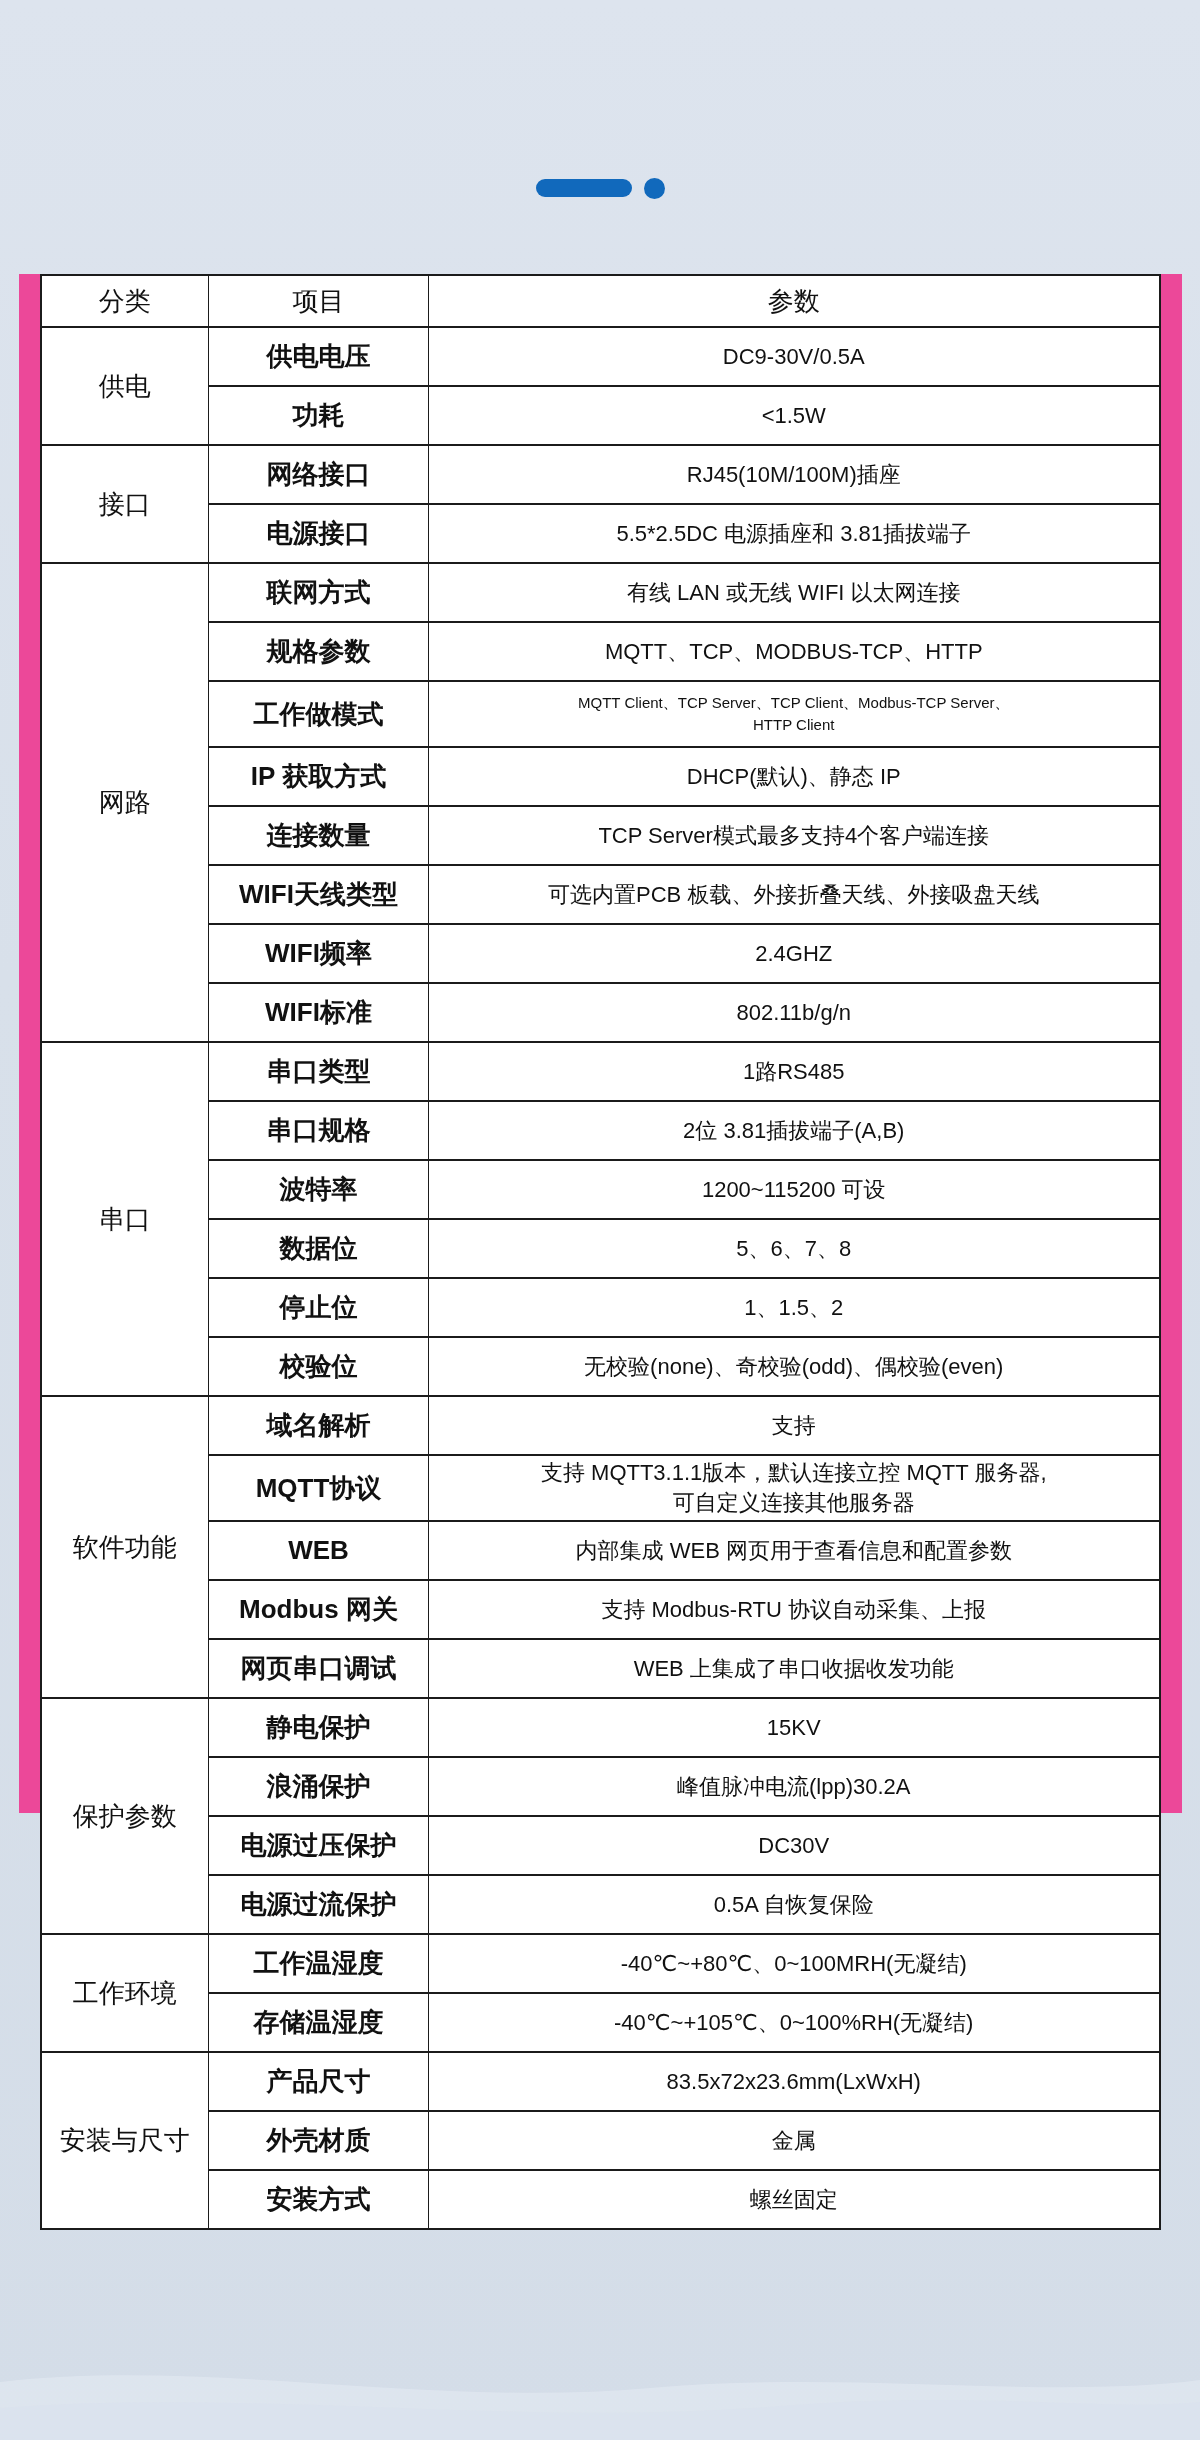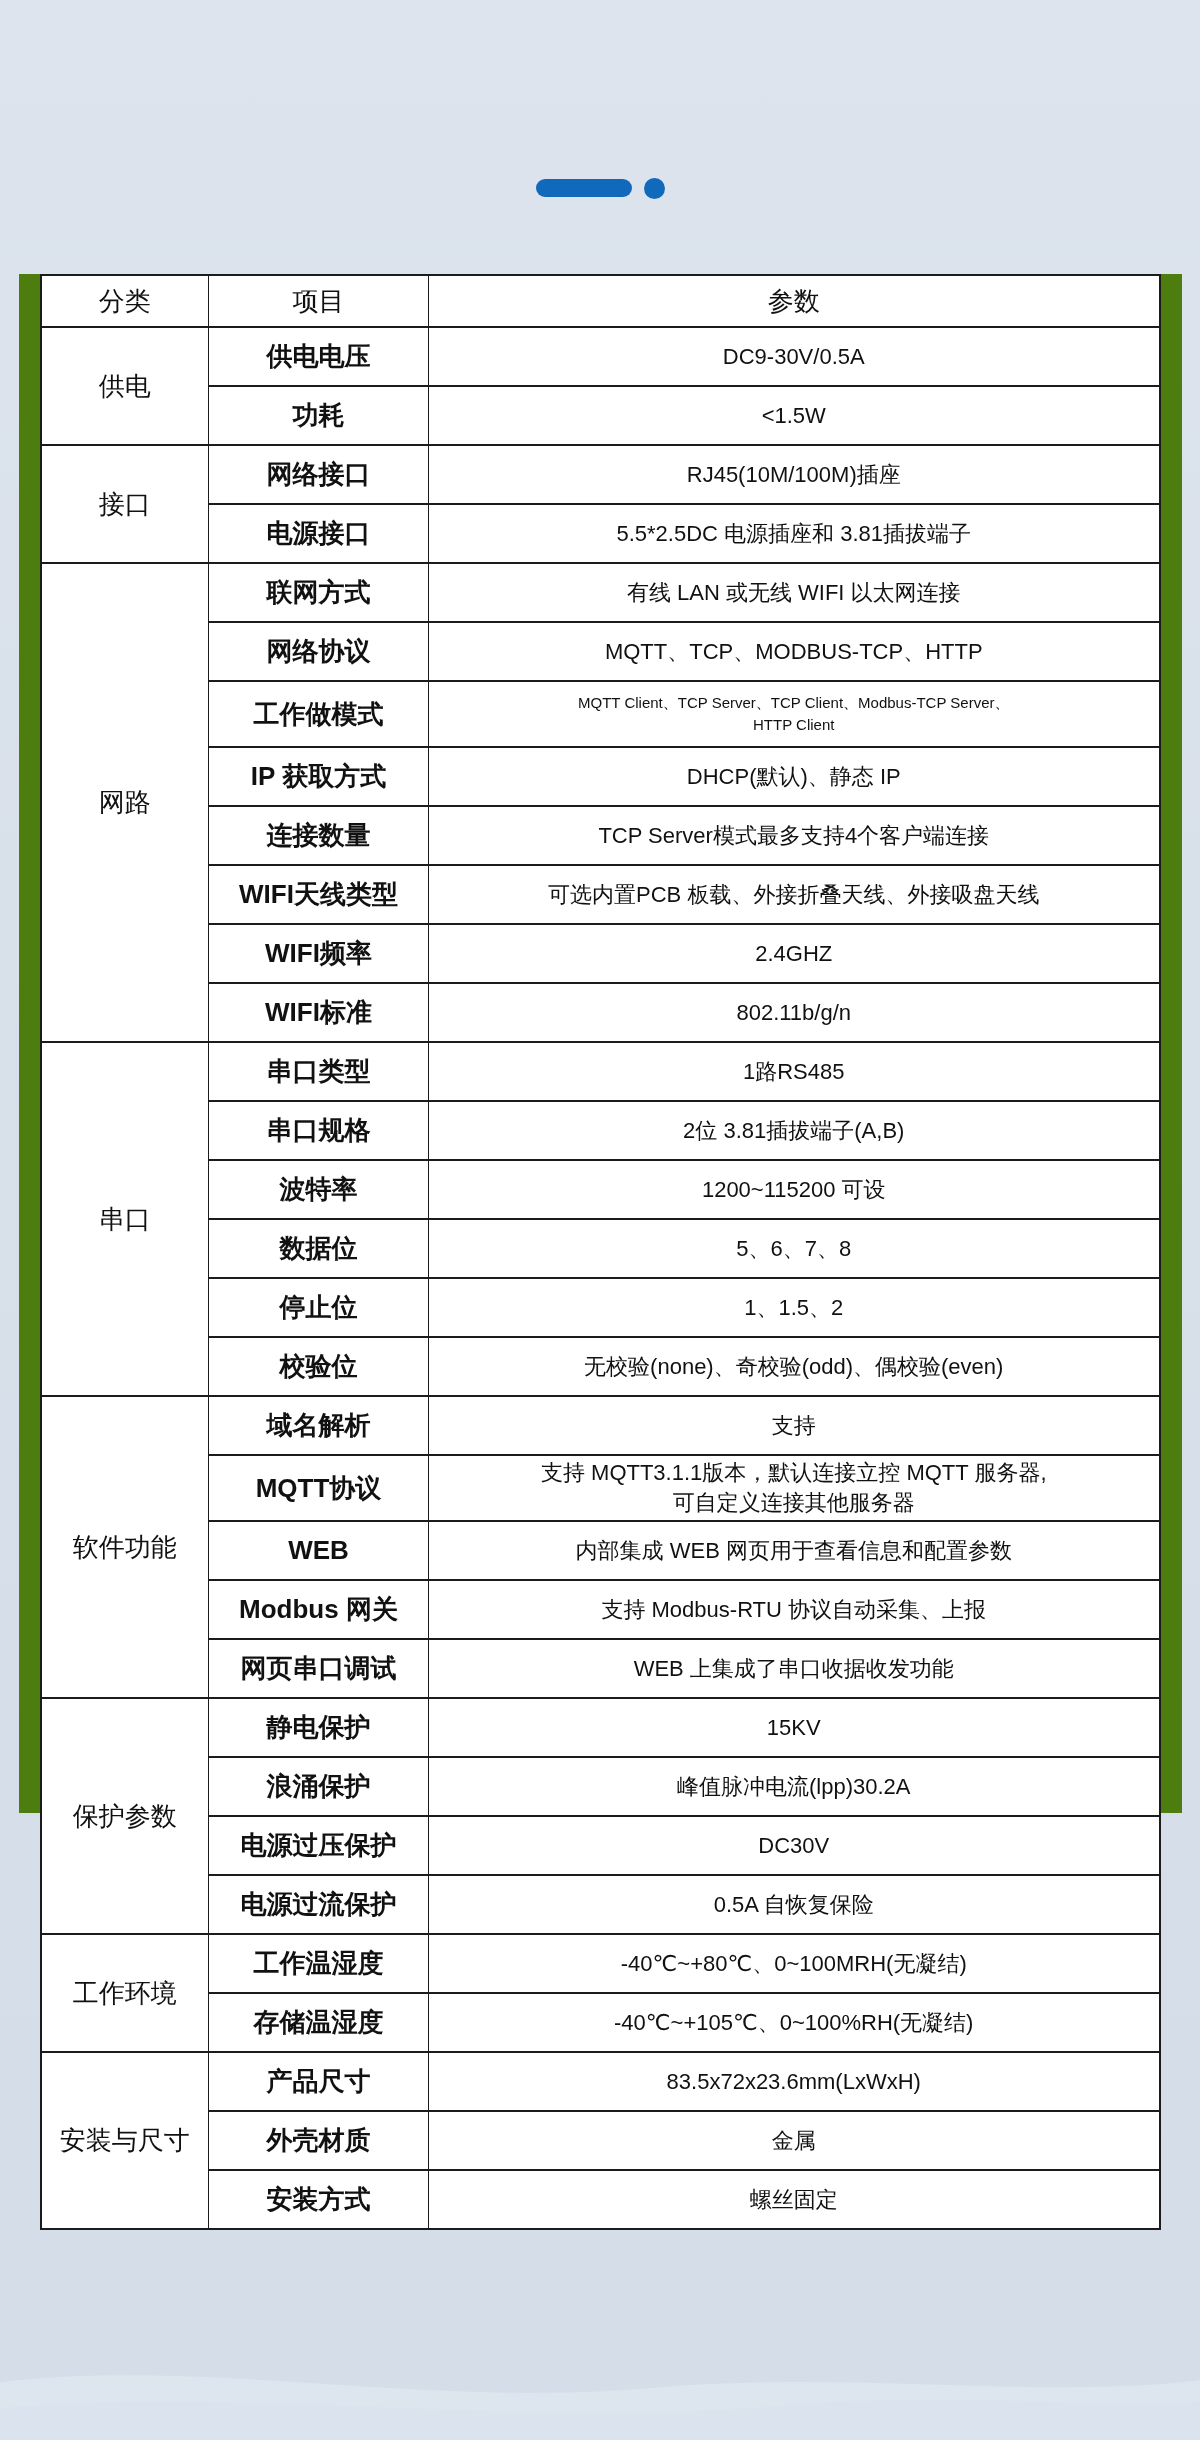--- a/index.html
+++ b/index.html
@@ -27,21 +27,21 @@
     height: 20px;
   }
   .underline-bar { width: 96px; height: 18px; border-radius: 9px; background: #1169bc; }
   .underline-dot { width: 21px; height: 21px; border-radius: 50%; background: #1169bc; }
 
   .spec-card {
     position: relative;
     width: 1163px;
     height: 1539px;
     margin: 76px auto 0 auto;
-    background: #4d7c0f;
+    background: #ec4899;
   }
   table.spec-table {
     border-collapse: collapse;
     margin: 23px auto 0 auto;
     width: 1121px;
     table-layout: fixed;
     background: #ffffff;
   }
   .spec-table th, .spec-table td {
     border: 1px solid #1b1b1b;
@@ -116,21 +116,21 @@
         <td class="item">电源接口</td>
         <td class="val">5.5*2.5DC 电源插座和 3.81插拔端子</td>
       </tr>
 
       <tr>
         <td class="cat" rowspan="8">网路</td>
         <td class="item">联网方式</td>
         <td class="val">有线 LAN 或无线 WIFI 以太网连接</td>
       </tr>
       <tr>
-        <td class="item">网络协议</td>
+        <td class="item">规格参数</td>
         <td class="val">MQTT、TCP、MODBUS-TCP、HTTP</td>
       </tr>
       <tr class="tall">
         <td class="item">工作做模式</td>
         <td class="val small">MQTT Client、TCP Server、TCP Client、Modbus-TCP Server、
 HTTP Client</td>
       </tr>
       <tr>
         <td class="item">IP 获取方式</td>
         <td class="val">DHCP(默认)、静态 IP</td>

